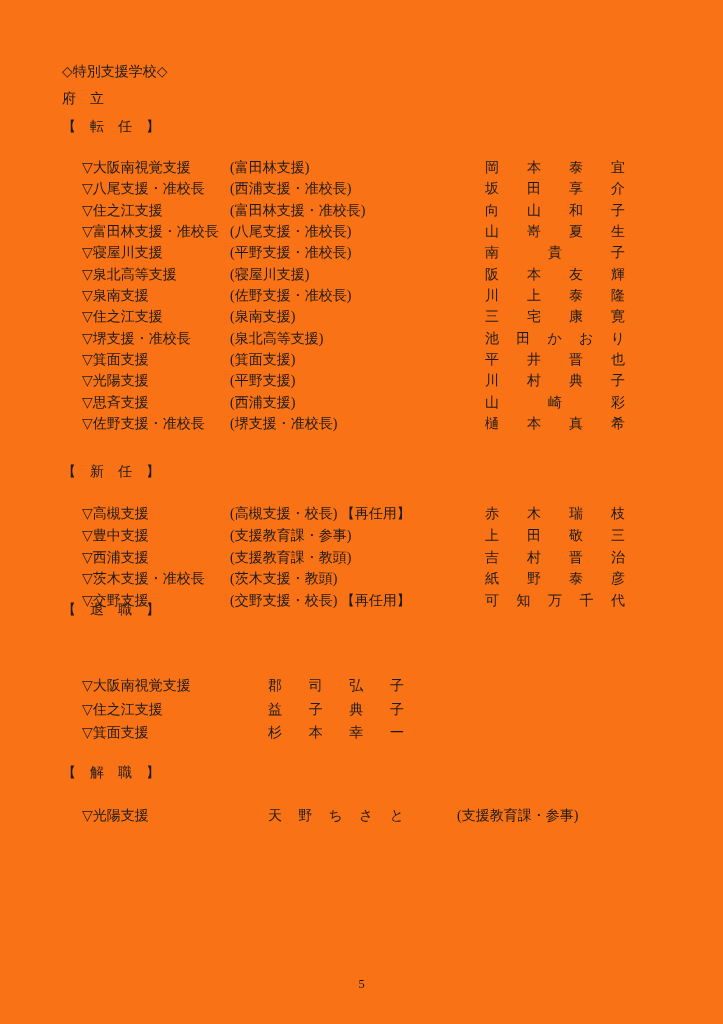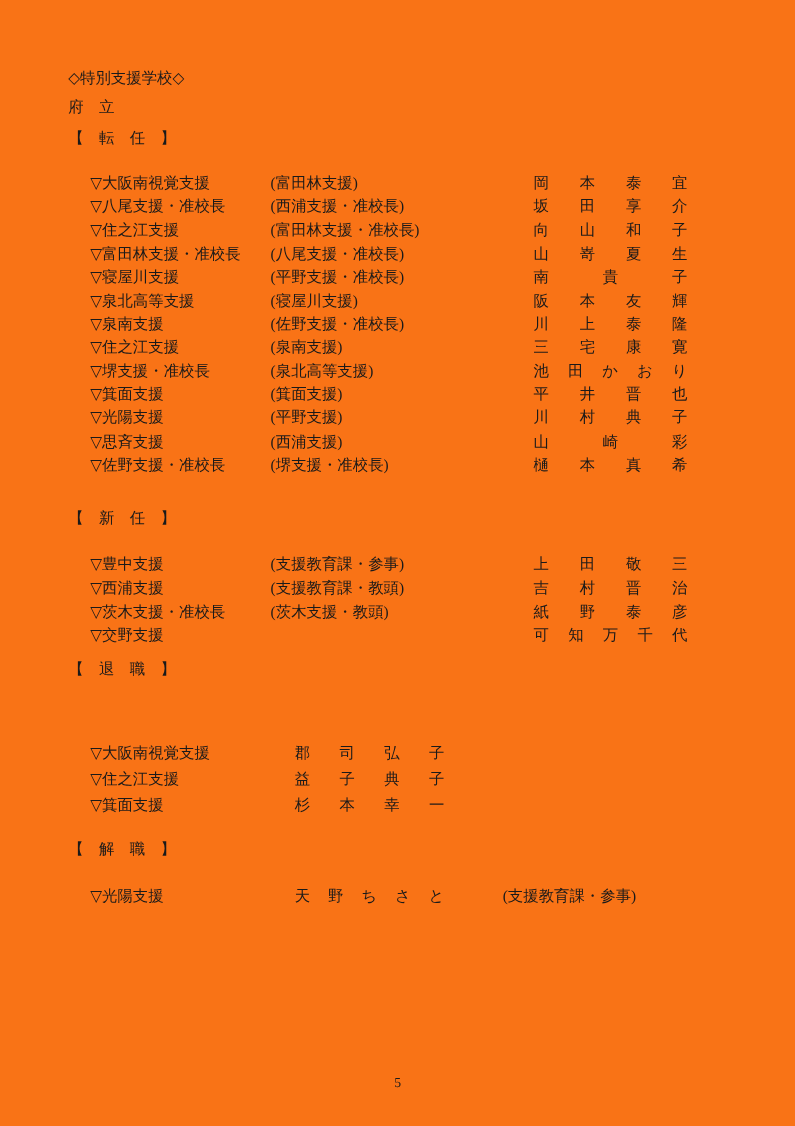--- a/index.html
+++ b/index.html
@@ -15,21 +15,21 @@
   }
   .abs{position:absolute;left:62px;line-height:15px;white-space:nowrap;}
   .rows{position:absolute;left:62px;right:10px;}
   .row{position:relative;}
   .rows-tennin .row{height:21.35px;line-height:21.35px;}
   .rows-shinnin .row{height:21.75px;line-height:21.75px;}
   .rows-taishoku .row{height:23.5px;line-height:23.5px;}
   .rows-kaishoku .row{height:23.5px;line-height:23.5px;}
   .cell{position:absolute;top:0;white-space:nowrap;}
   .c1{left:0;margin-left:20px;}
-  .c2{left:184px;}
+  .c2{left:168px;}
   .c3{left:423px;width:140px;}
   .cn{left:206px;width:136px;}
   .c4{left:395px;}
   .jchars{display:flex;justify-content:space-between;}
   .pagenum{position:absolute;left:0;width:723px;top:977px;text-align:center;font-size:12.5px;line-height:14px;}
 </style>
 </head>
 <body>
 
 <div class="page">
@@ -166,20 +166,30 @@
           <span>本</span>
           <span>真</span>
           <span>希</span>
         </span>
     </div>
   </div>
 
   <div class="abs" style="top:464px">【　新　任　】</div>
   <div class="rows rows-shinnin" style="top:503px">
     <div class="row">
+      <span class="cell c1">▽高槻支援</span>
+      <span class="cell c2">(高槻支援・校長) 【再任用】</span>
+      <span class="cell c3 jchars">
+          <span>赤</span>
+          <span>木</span>
+          <span>瑞</span>
+          <span>枝</span>
+        </span>
+    </div>
+    <div class="row">
       <span class="cell c1">▽豊中支援</span>
       <span class="cell c2">(支援教育課・参事)</span>
       <span class="cell c3 jchars">
           <span>上</span>
           <span>田</span>
           <span>敬</span>
           <span>三</span>
         </span>
     </div>
     <div class="row">
@@ -197,20 +207,21 @@
       <span class="cell c2">(茨木支援・教頭)</span>
       <span class="cell c3 jchars">
           <span>紙</span>
           <span>野</span>
           <span>泰</span>
           <span>彦</span>
         </span>
     </div>
     <div class="row">
       <span class="cell c1">▽交野支援</span>
+      <span class="cell c2">(交野支援・校長) 【再任用】</span>
       <span class="cell c3 jchars">
           <span>可</span>
           <span>知</span>
           <span>万</span>
           <span>千</span>
           <span>代</span>
         </span>
     </div>
   </div>
 

